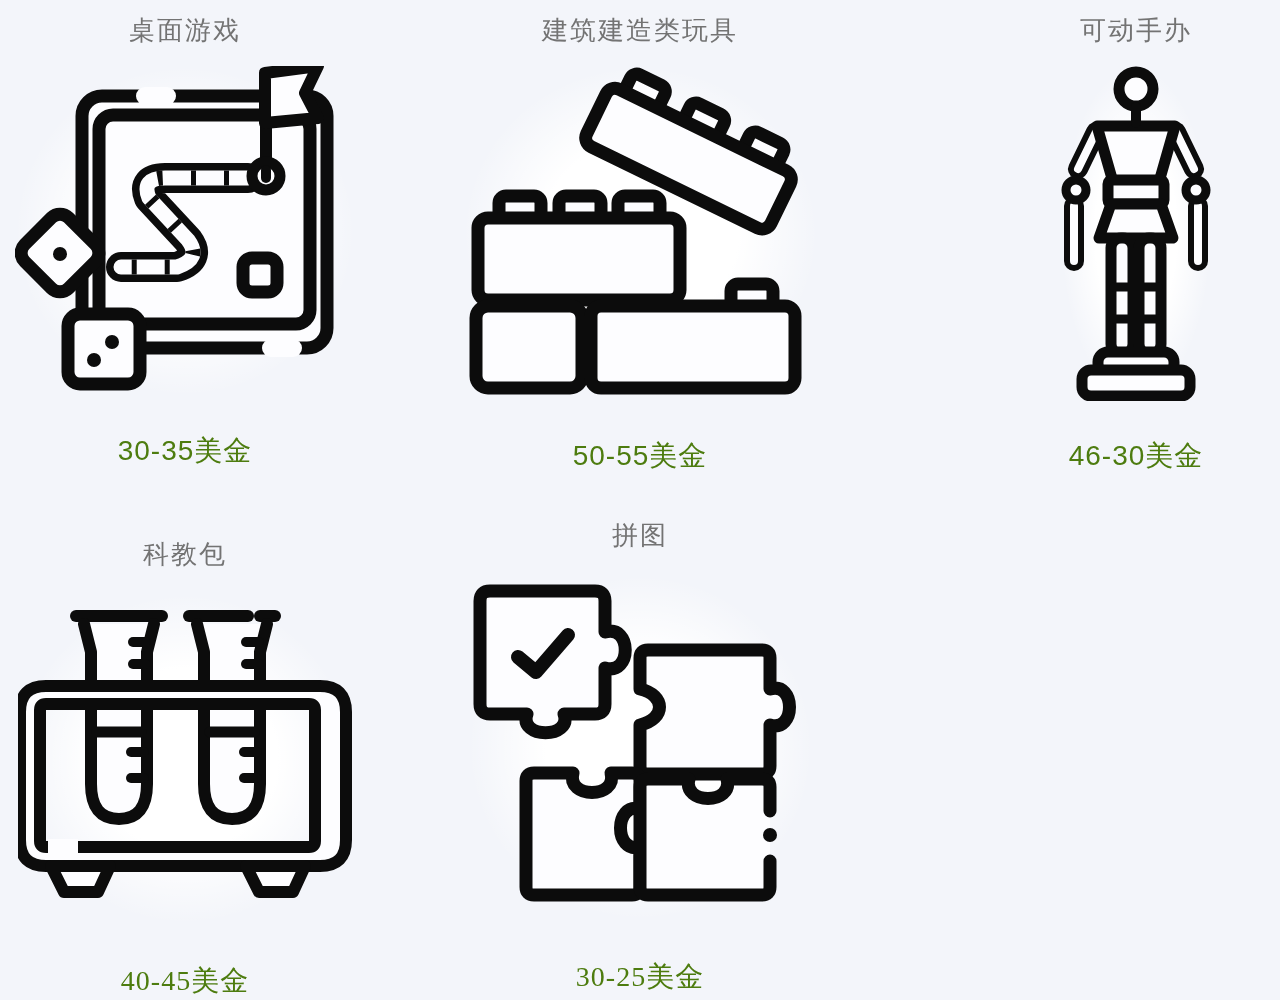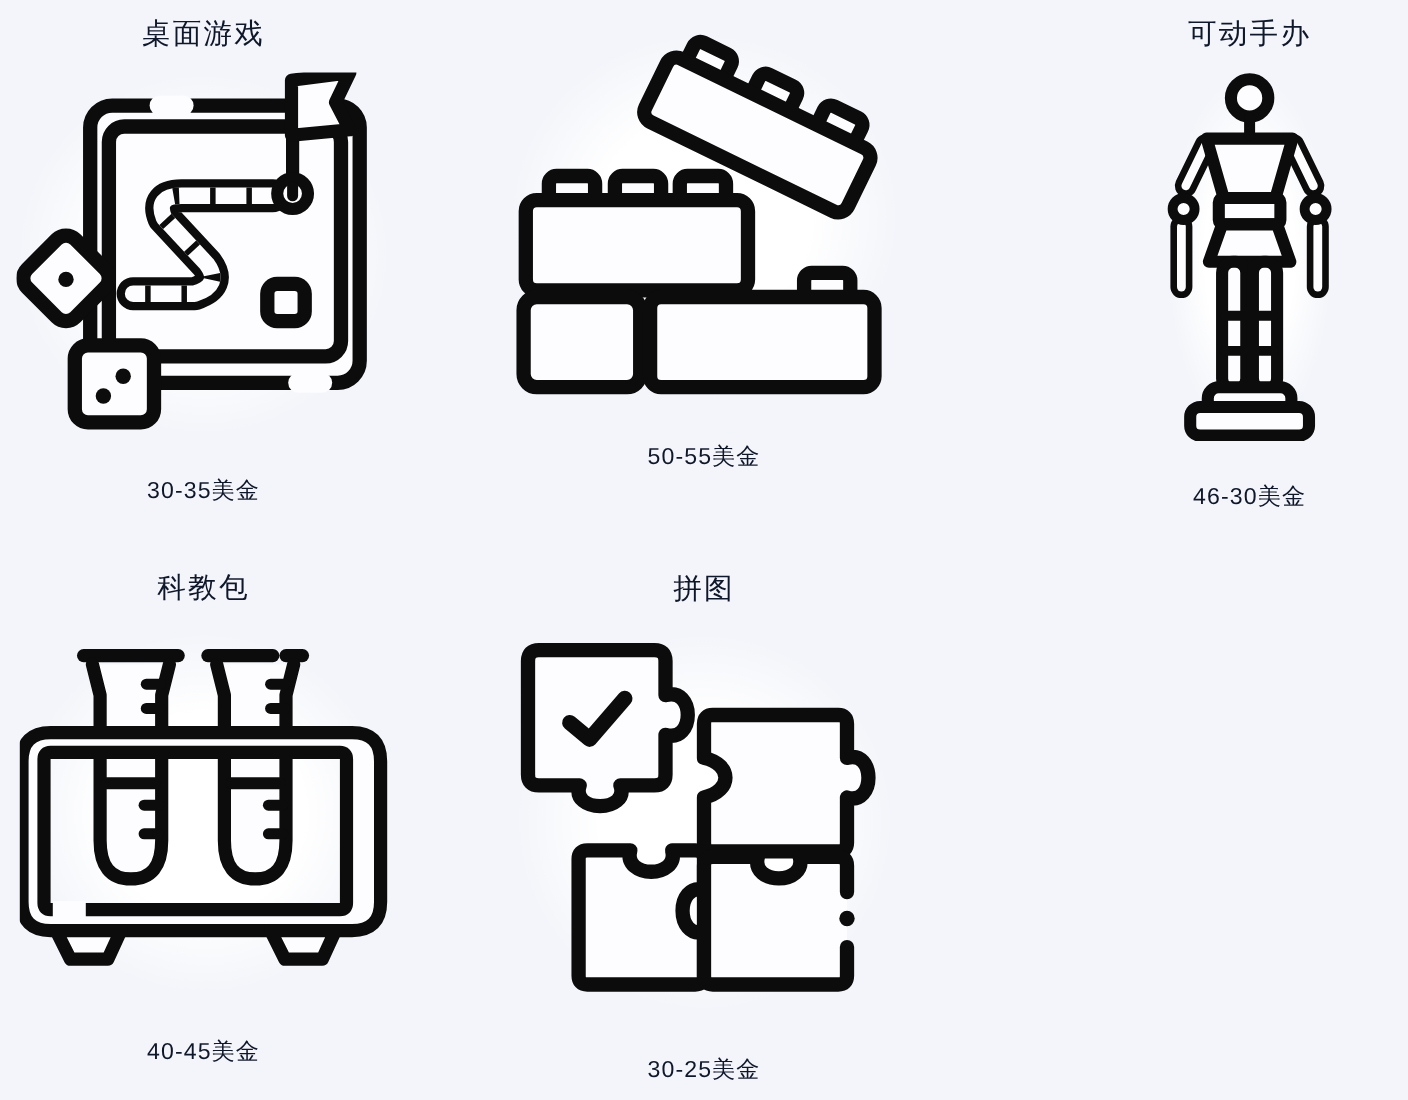--- a/index.html
+++ b/index.html
@@ -15,41 +15,41 @@
     position:absolute;
     display:flex;
     flex-direction:column;
     align-items:center;
   }
   .cat-title{
     font-size:26px;
     letter-spacing:2px;
     font-weight:400;
     line-height:36px;
-    color:#0f172a;
+    color:#737373;
     white-space:nowrap;
   }
   .cat-price{
-    font-size:21px;
+    font-size:28px;
     letter-spacing:1px;
-    color:#0f172a;
+    color:#4d7c0f;
     white-space:nowrap;
   }
   .icon-box{
     display:flex;align-items:center;justify-content:center;
     background:radial-gradient(closest-side,#ffffff 55%,rgba(255,255,255,0) 100%);
   }
   .r1 .icon-box{margin-top:18px;}
   .r1 .cat-price{margin-top:36px;}
   .r2 .icon-box{margin-top:22px;}
-  .r2 .cat-price{margin-top:38px;}
+  .r2 .cat-price{margin-top:38px;font-family:Liberation Serif, serif;}
   #cell-0{left:15px;top:12px;width:340px;}
   #cell-1{left:460px;top:12px;width:360px;}
   #cell-2{left:966px;top:12px;width:340px;}
-  #cell-3{left:15px;top:516px;width:340px;}
+  #cell-3{left:15px;top:536px;width:340px;}
   #cell-4{left:460px;top:517px;width:360px;}
 </style>
 </head>
 <body>
 
 <div class="cell r1" id="cell-0">
   <div class="cat-title">桌面游戏</div>
   <div class="icon-box">
     <svg width="340" height="330" viewBox="0 0 340 330">
       <g stroke="#0c0c0c" stroke-width="13" fill="#fdfdff" stroke-linecap="round" stroke-linejoin="round">
@@ -79,20 +79,21 @@
       <circle cx="45" cy="188" r="7" fill="#0c0c0c"></circle>
       <rect x="53" y="248" width="72" height="70" rx="12" fill="#fdfdff" stroke="#0c0c0c" stroke-width="13" stroke-linejoin="round"></rect>
       <circle cx="97" cy="276" r="7" fill="#0c0c0c"></circle>
       <circle cx="79" cy="294" r="7" fill="#0c0c0c"></circle>
     </svg>
   </div>
   <div class="cat-price">30-35美金</div>
 </div>
 
 <div class="cell r1" id="cell-1">
+  <div class="cat-title">建筑建造类玩具</div>
   <div class="icon-box">
     <svg width="355" height="335" viewBox="0 0 355 335">
       <g fill="#fdfdff" stroke="#0c0c0c" stroke-width="13" stroke-linejoin="round">
 
         <g transform="rotate(26 225 88)">
           <rect x="140" y="38" width="38" height="24" rx="7"></rect>
           <rect x="206" y="38" width="38" height="24" rx="7"></rect>
           <rect x="272" y="38" width="38" height="24" rx="7"></rect>
           <rect x="125" y="60" width="205" height="64" rx="10"></rect>
         </g>

